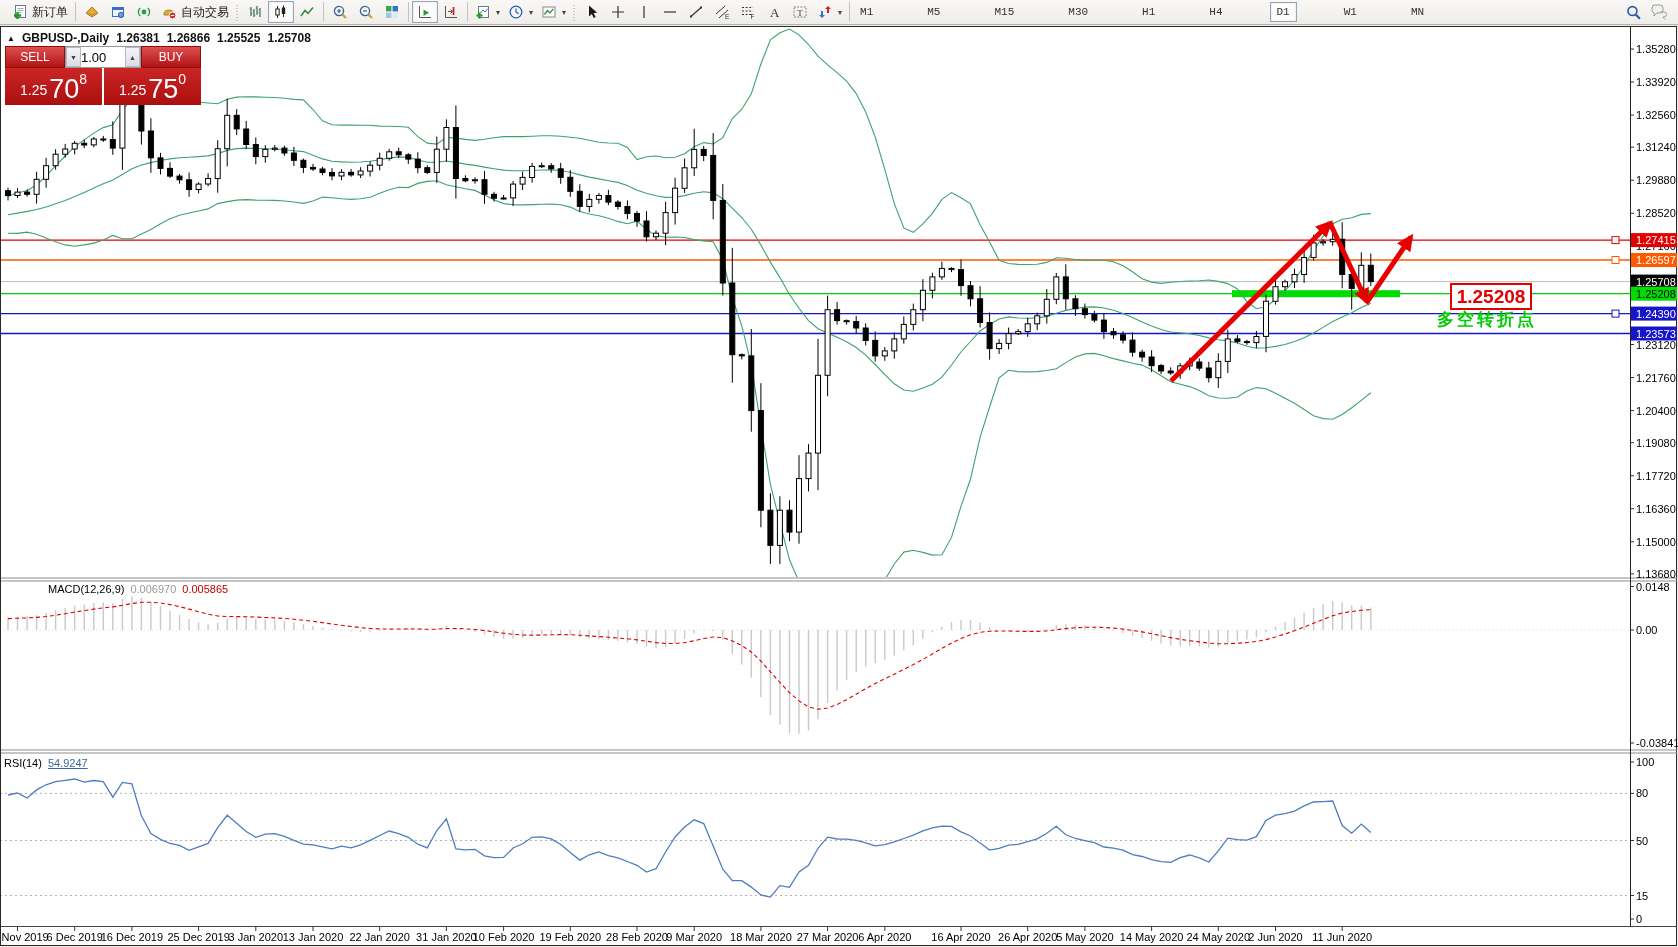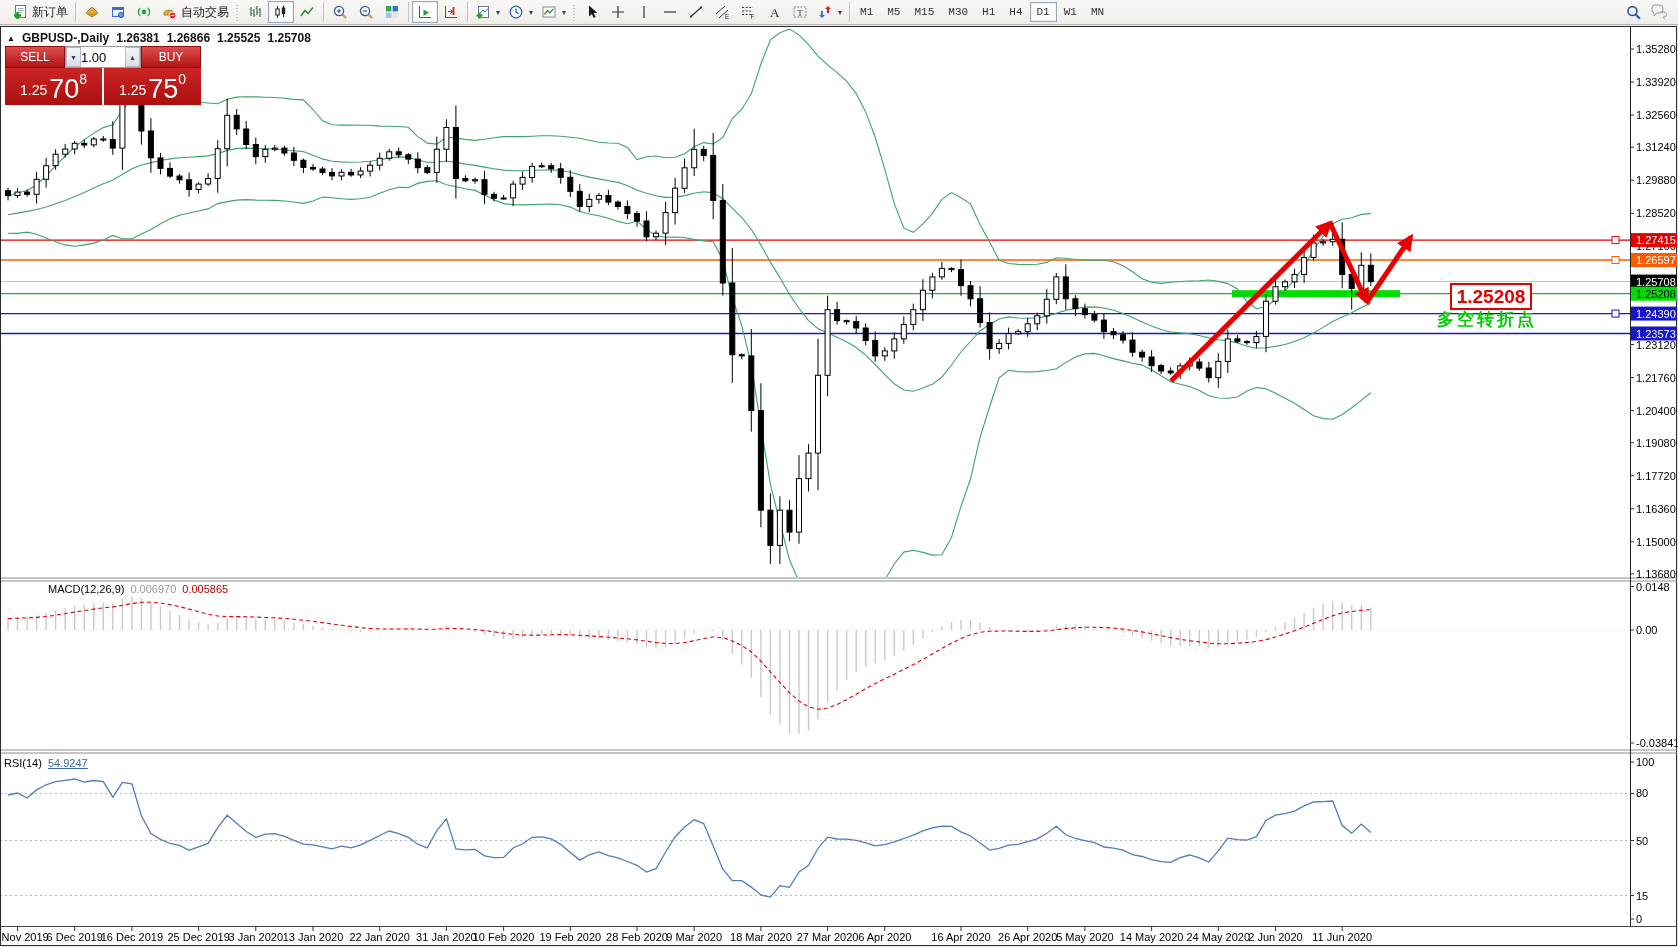--- a/index.html
+++ b/index.html
@@ -222,21 +222,21 @@
     </svg>
   </button>
   <button class="tbtn">
     <svg width="16" height="16" viewBox="0 0 16 16">
       <path d="M4 9v4l-2 0 3 3 3-3-2 0V9z" fill="#3a6fd0" transform="translate(0,-2)"></path>
       <path d="M10 7V3l-2 0 3-3 3 3-2 0v4z" fill="#d42222" transform="translate(0,2)"></path>
     </svg>
       <span class="caret">▾</span>
   </button>
   <div class="vsep"></div>
-  <div id="tf-group" style="display:flex;align-items:flex-end;">
+  <div id="tf-group" style="display:flex;align-items:flex-end;gap:40px;">
       <button class="tfbtn">M1</button>
       <button class="tfbtn">M5</button>
       <button class="tfbtn">M15</button>
       <button class="tfbtn">M30</button>
       <button class="tfbtn">H1</button>
       <button class="tfbtn">H4</button>
       <button class="tfbtn active">D1</button>
       <button class="tfbtn">W1</button>
       <button class="tfbtn">MN</button>
     </div>

